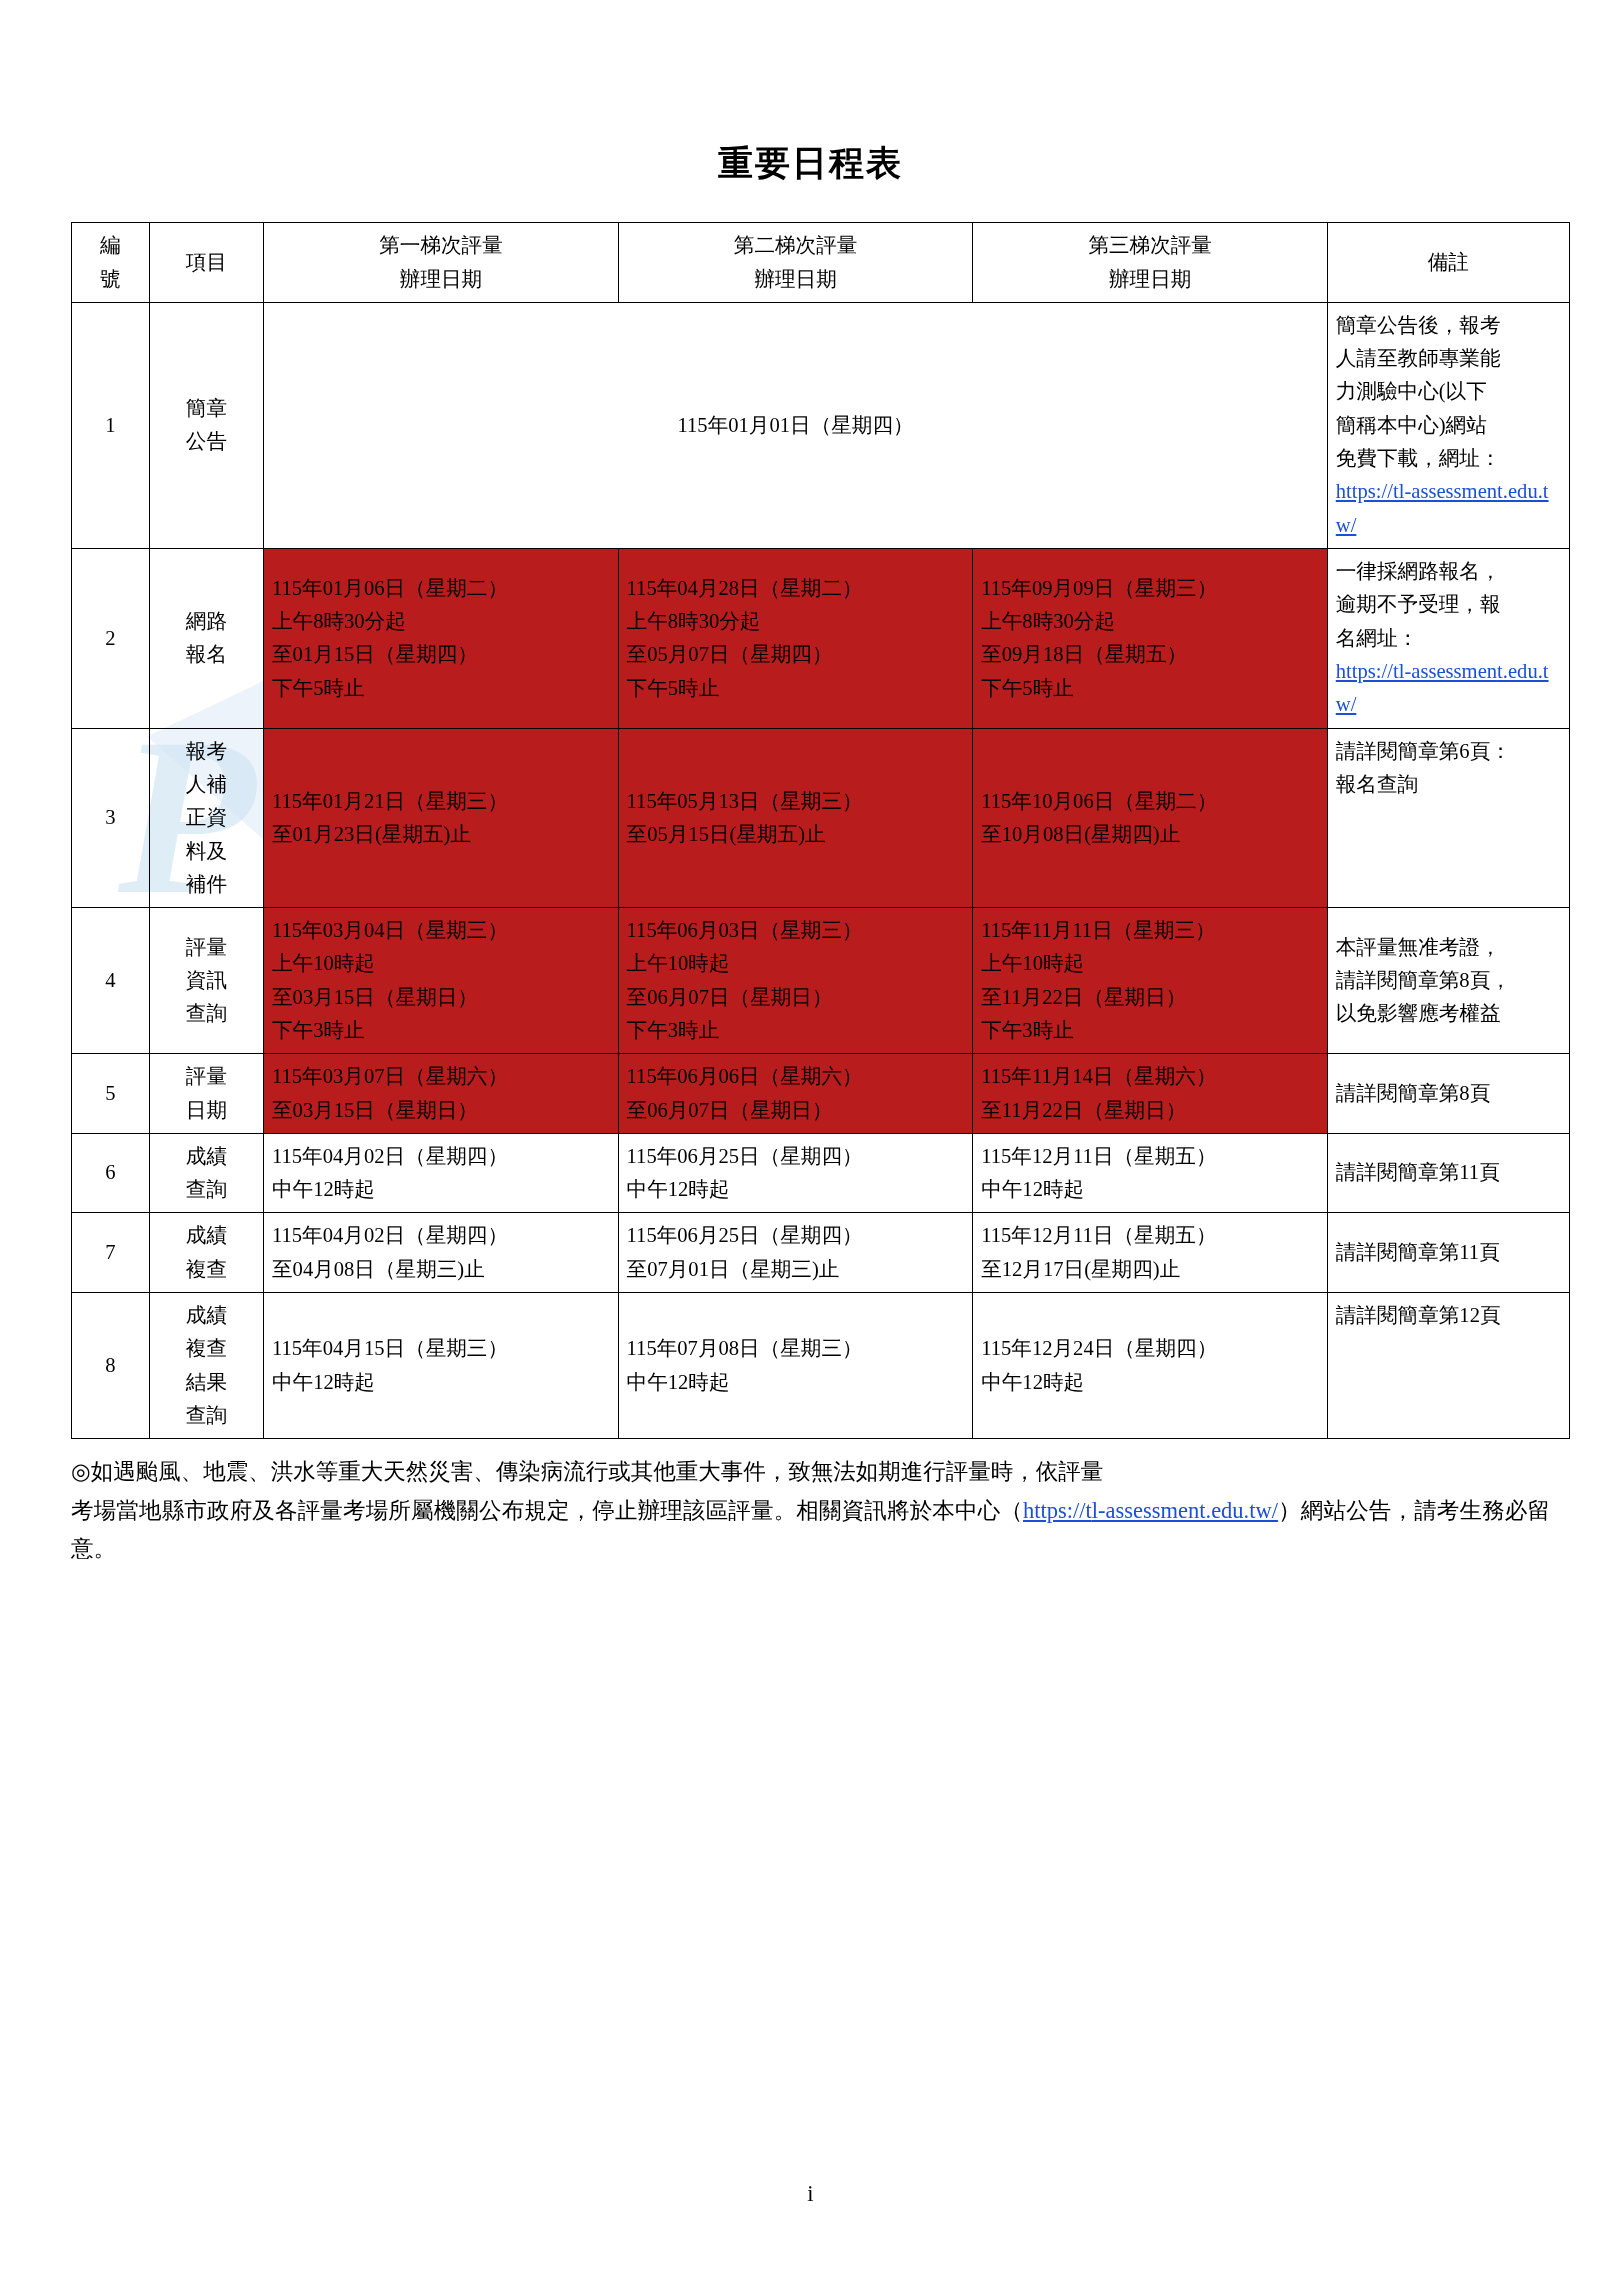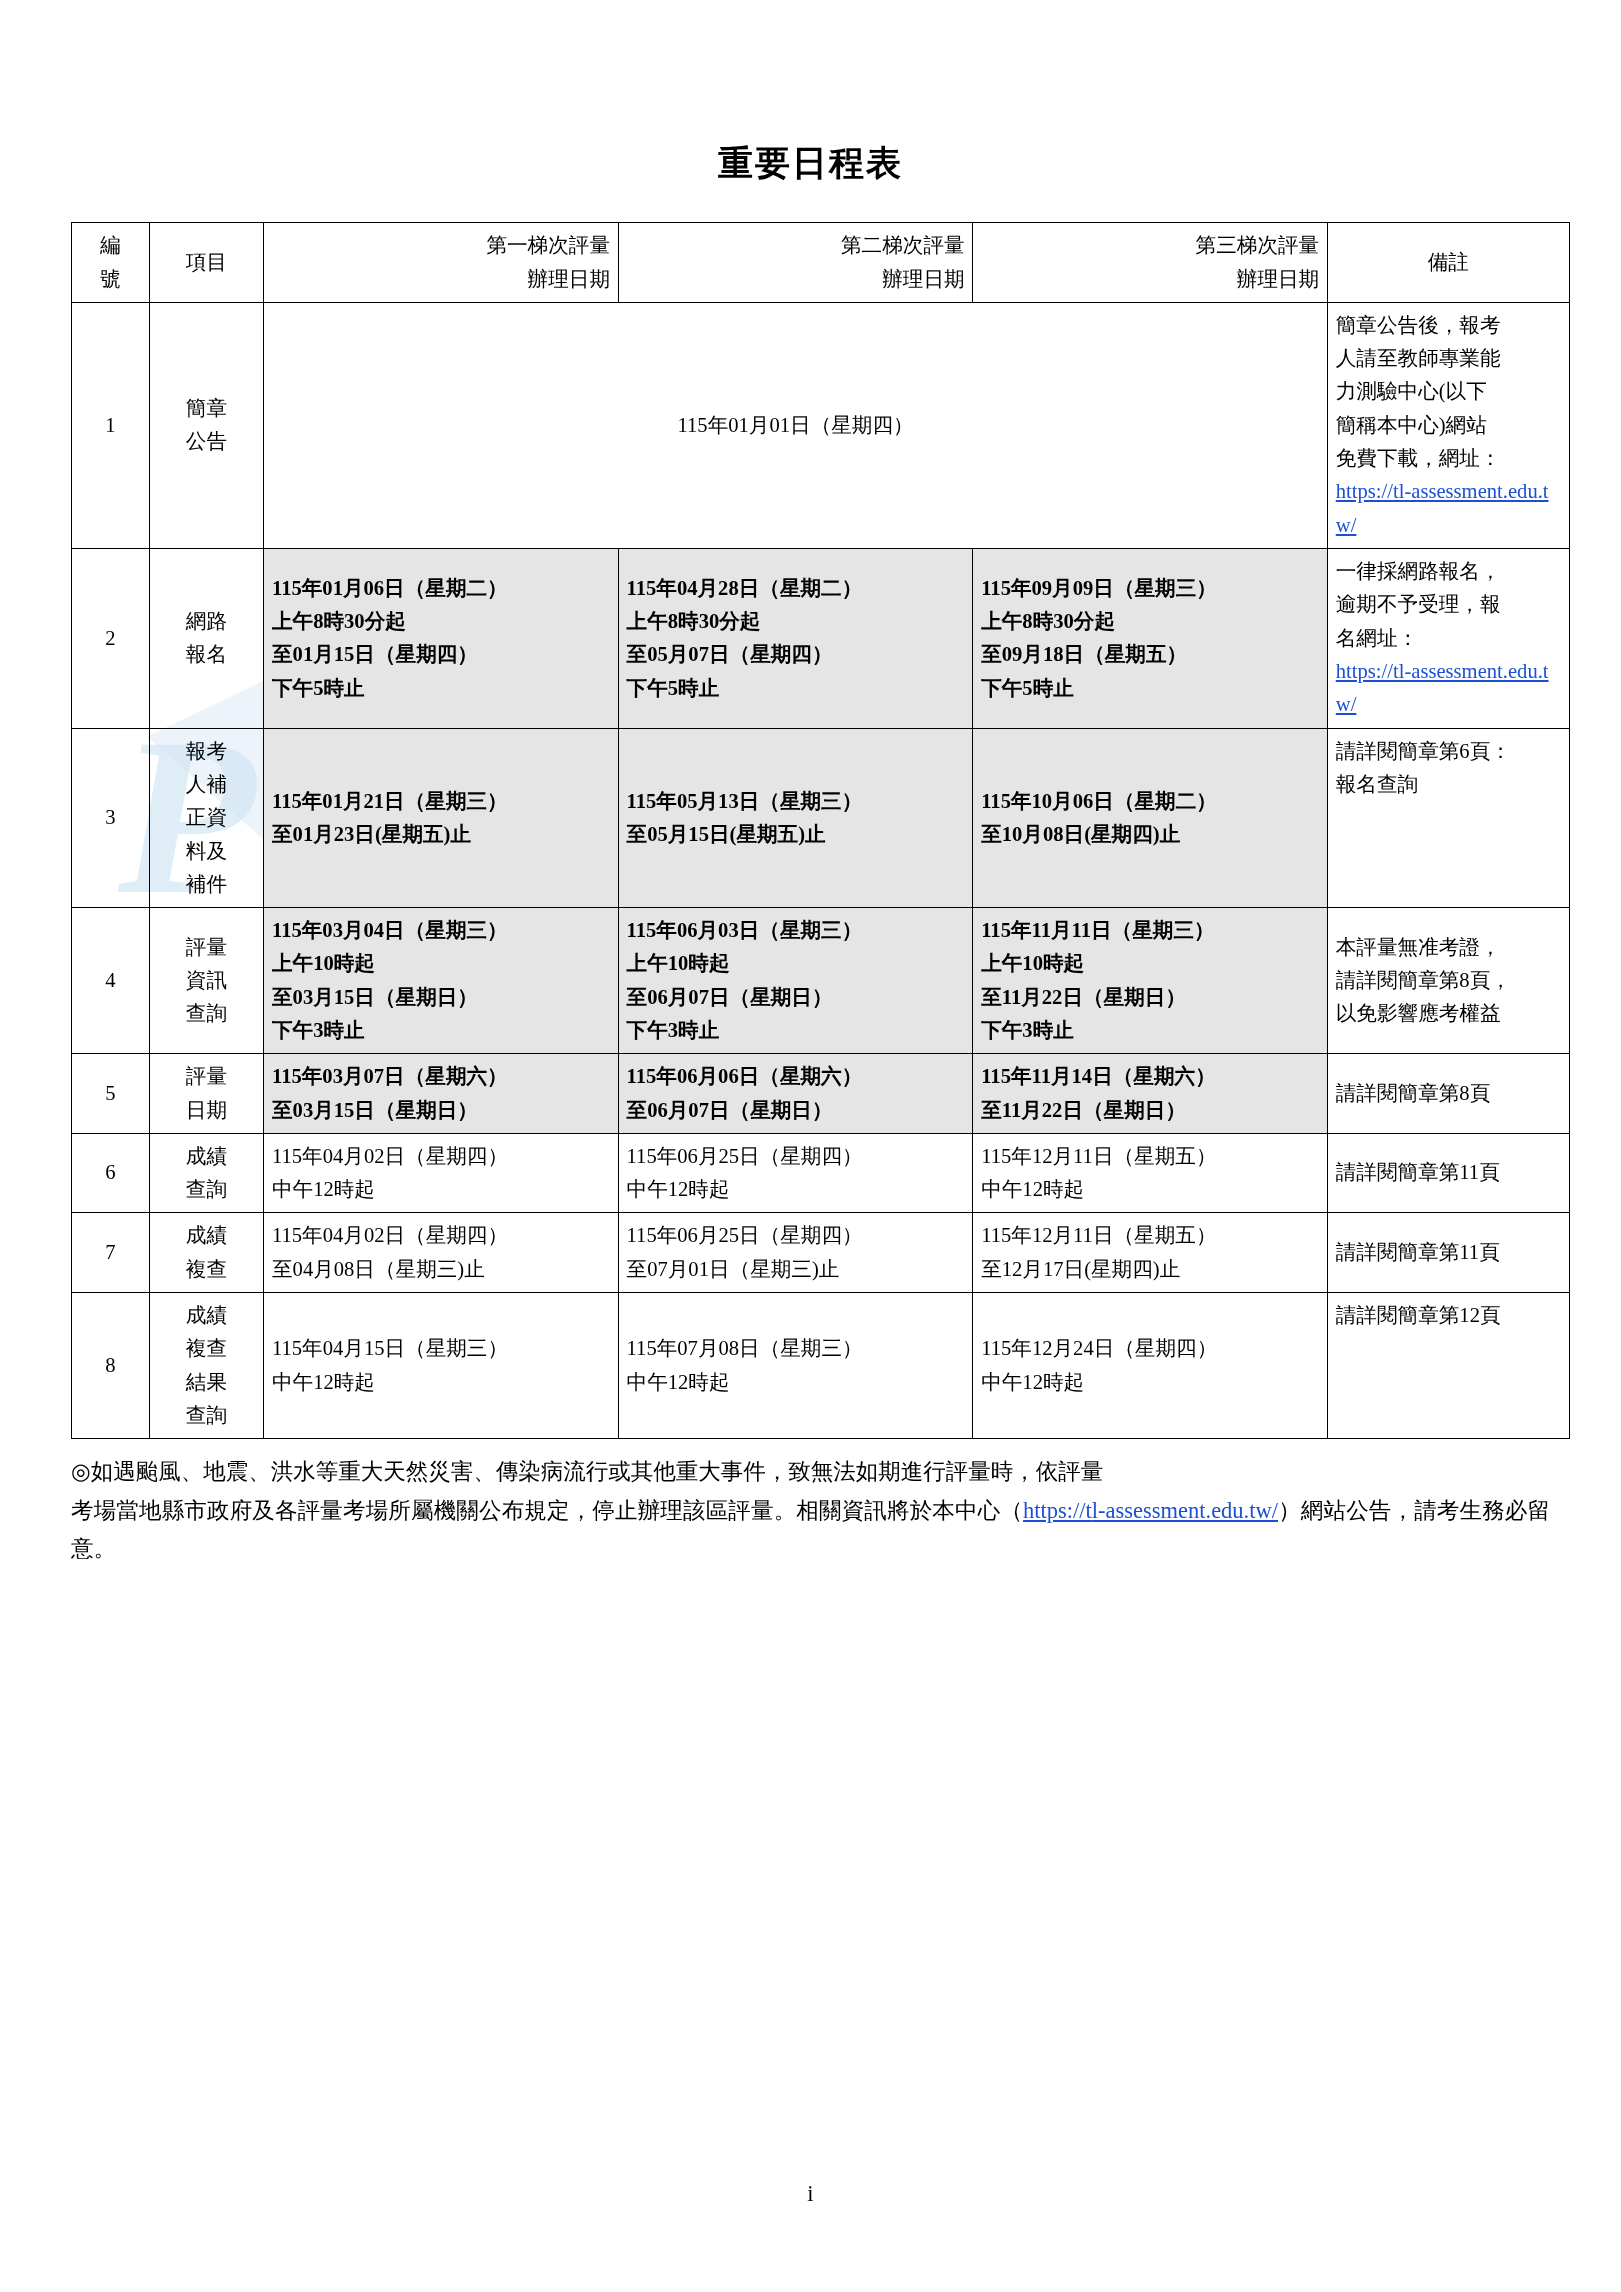--- a/index.html
+++ b/index.html
@@ -81,21 +81,21 @@
   table.schedule th,
   table.schedule td {
     border: 1px solid #000000;
     vertical-align: middle;
     padding: 5.9px 7.8px;
     font-size: 20.6px;
     line-height: 1.62;
   }
   th.col-no   { width: 61px; }
   th.col-item { width: 98px; margin-left: 44px; }
-  th.col-b1, th.col-b2, th.col-b3 { width: 338px; text-align: right; }
+  th.col-b1, th.col-b2, th.col-b3 { width: 338px; }
   th.col-note { width: 225px; }
 
   thead th {
     text-align: center;
     font-weight: normal;
     font-size: 22.5px;
     padding: 13.7px 5.9px;
   }
   thead th .hl1 { display: block; }
   thead th .hl2 { display: block; }
@@ -129,21 +129,21 @@
     padding-left: 9.8px;
     padding-right: 7.8px;
   }
   td.note span.l { display: block; }
   td.note .url {
     color: #1a4fd6;
     text-decoration: underline;
     word-break: break-all;
   }
 
-  .shaded { background: #e5e5e5; font-weight: bold; }
+  .shaded { background: #b91c1c; }
 
   
   .footnote {
     position: relative;
     z-index: 2;
     margin-top: 13.7px;
     font-size: 22.5px;
     line-height: 1.72;
     text-align: justify;
   }

